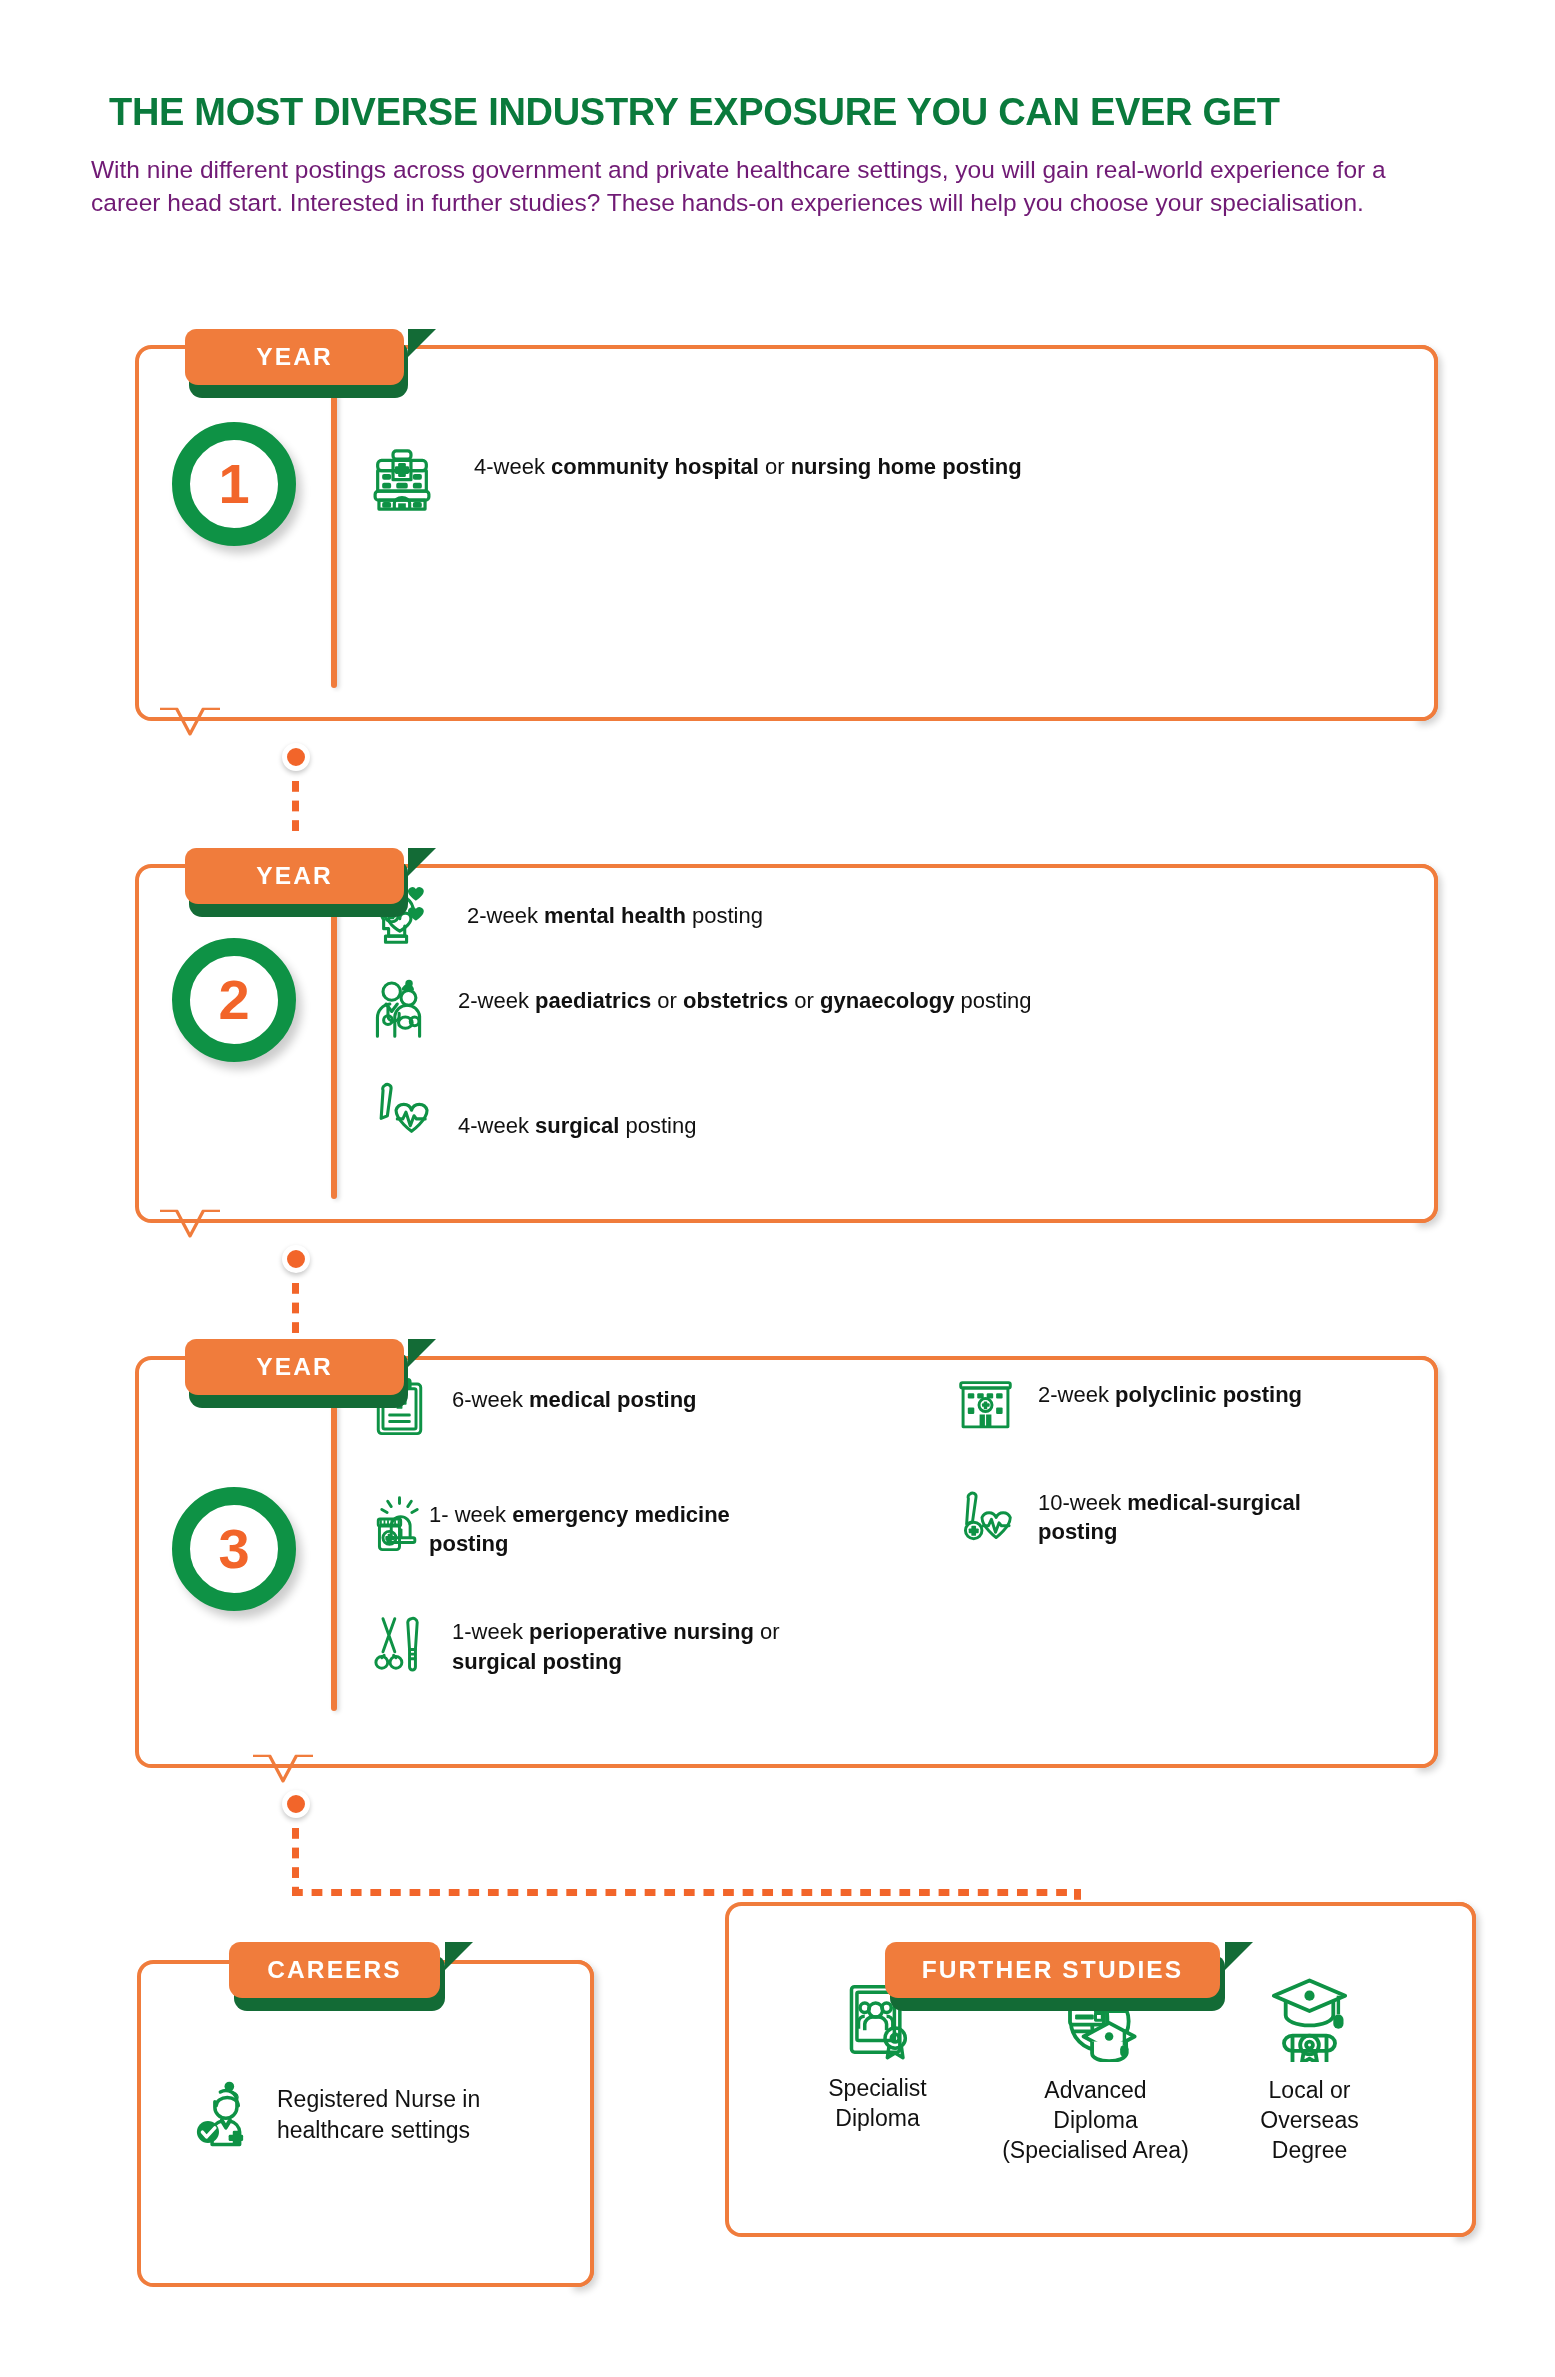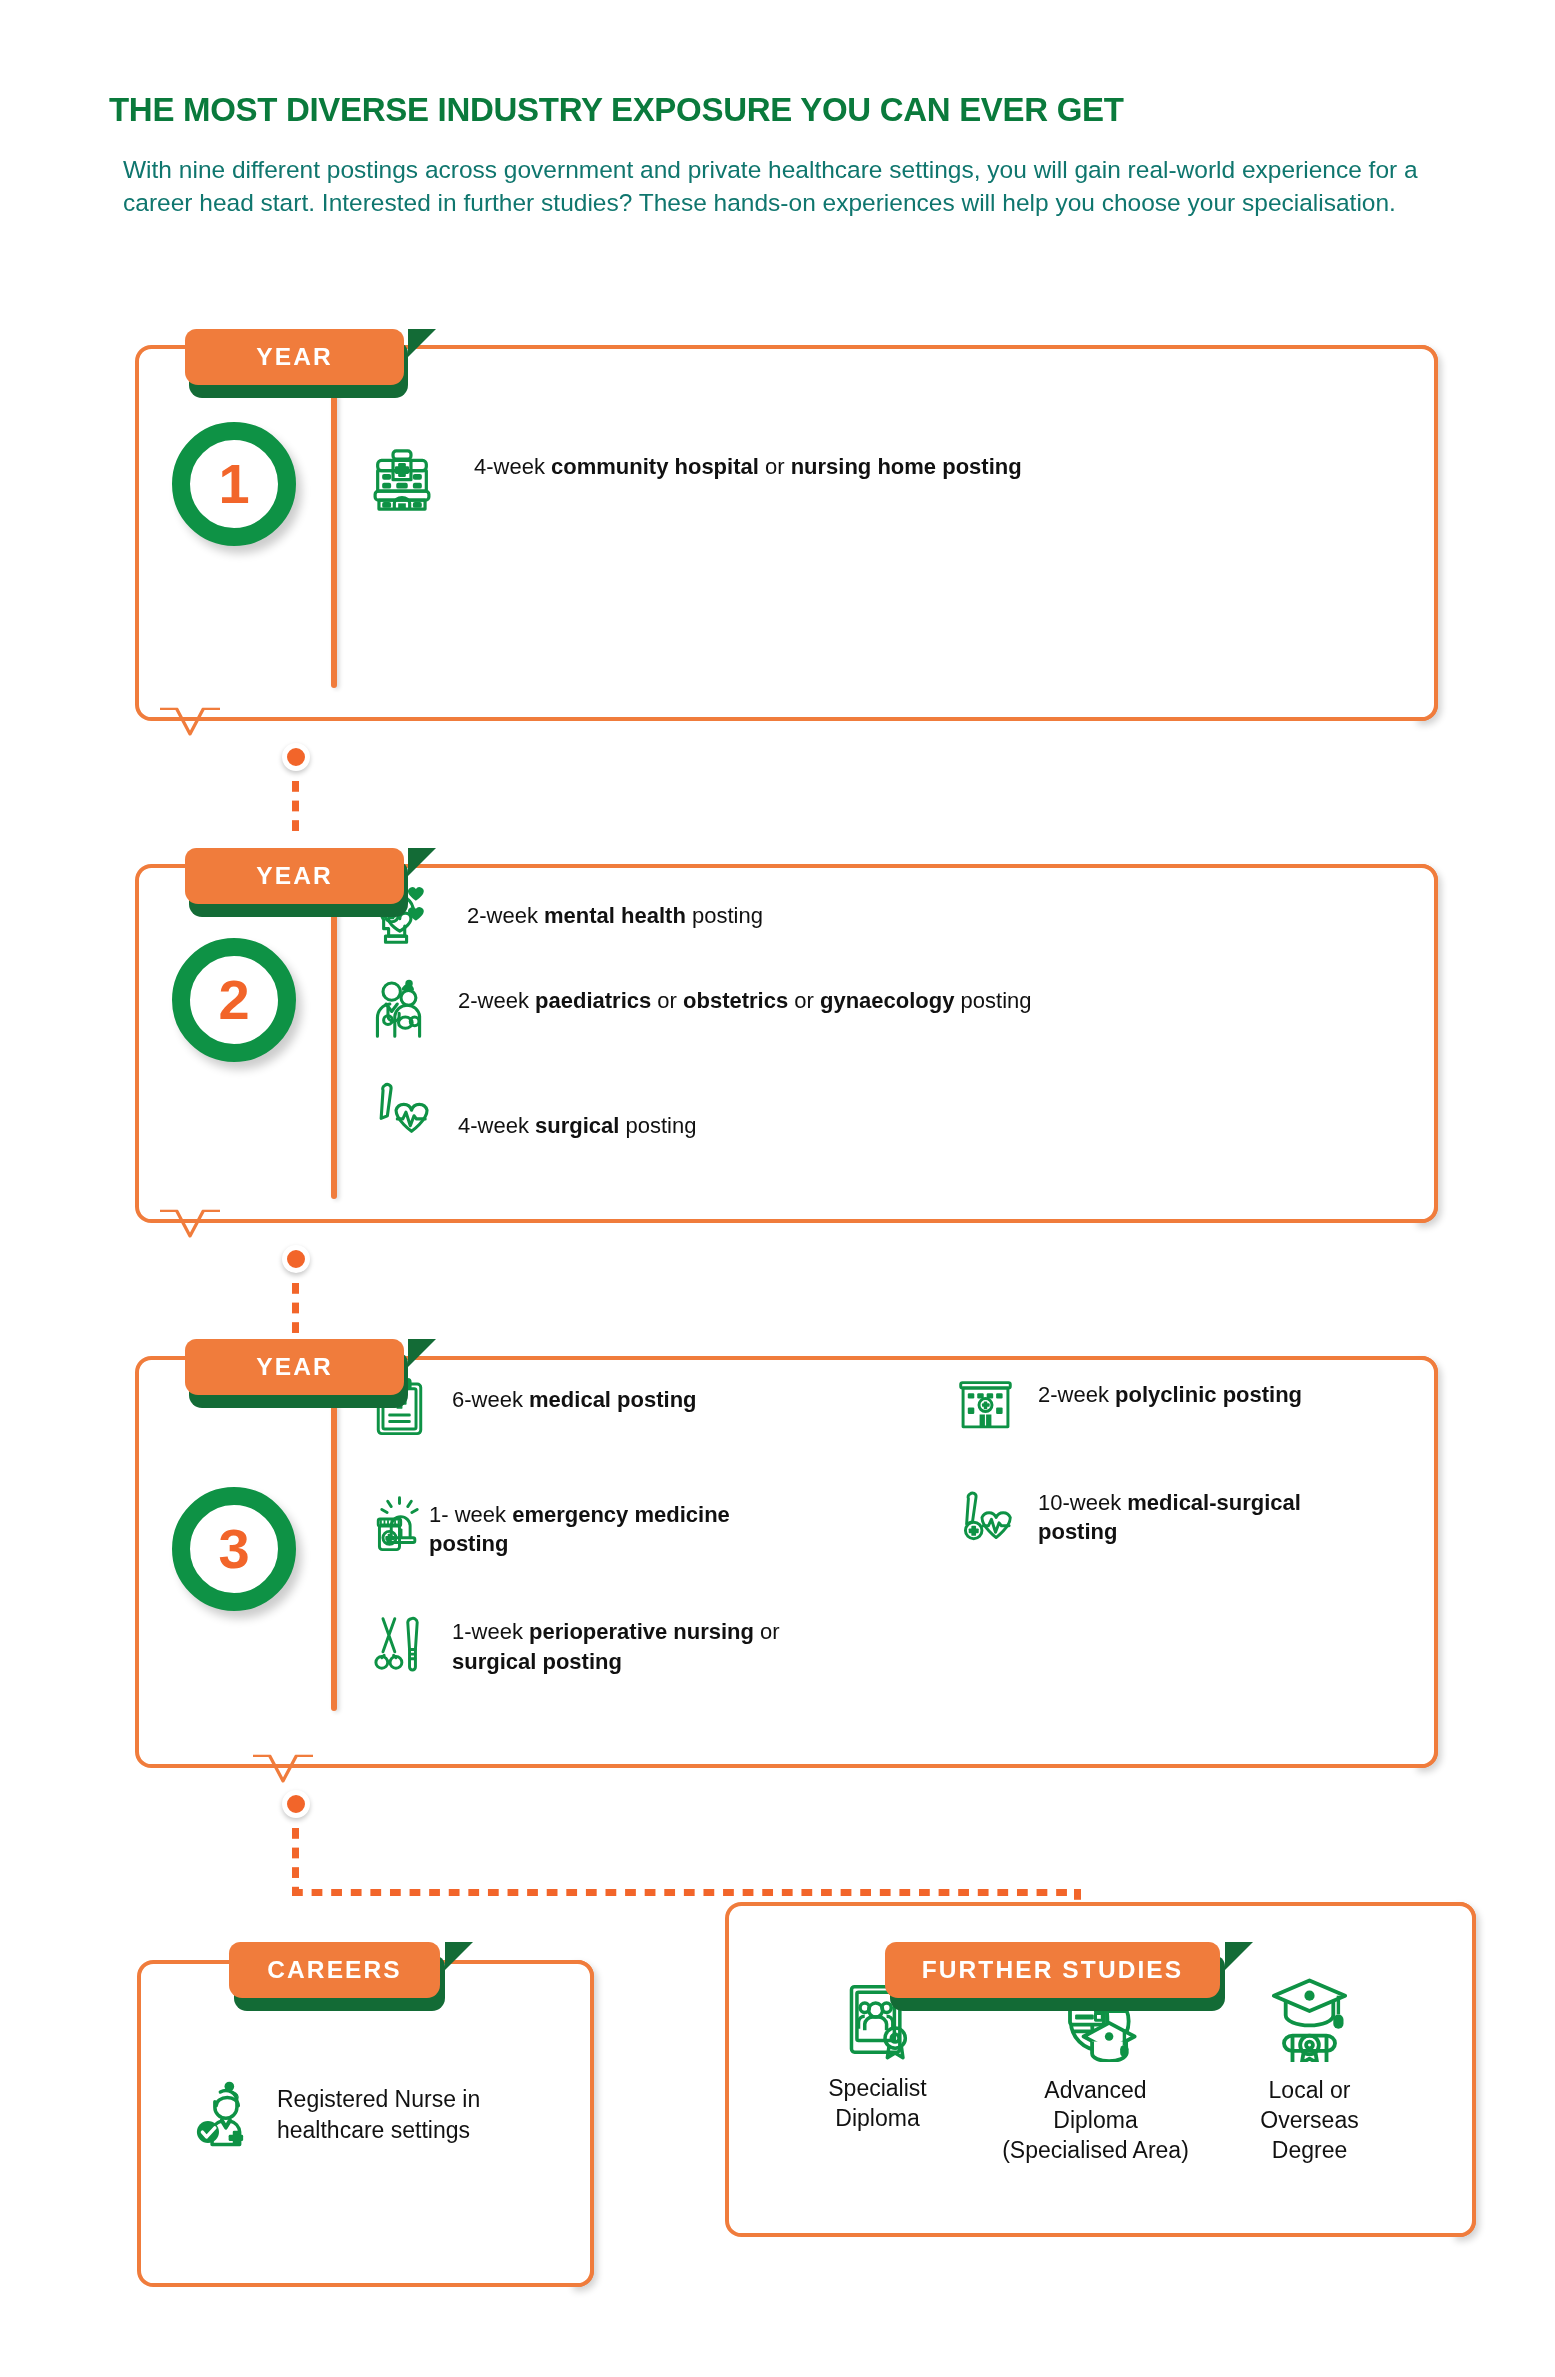--- a/index.html
+++ b/index.html
@@ -17,34 +17,34 @@
     background: #ffffff;
     overflow: hidden;
   }
 
   
   .heading {
     position: absolute;
     left: 109px;
     top: 91px;
     width: 1388px;
-    font-size: 33px;
+    font-size: 38px;
     font-weight: bold;
     letter-spacing: -0.3px;
     color: #0a7a3c;
     font-family: "Liberation Sans", sans-serif;
   }
   .intro {
     position: absolute;
-    left: 123px;
+    left: 91px;
     top: 154px;
     width: 1352px;
     font-size: 24.5px;
     line-height: 1.33;
-    color: #0f766e;
+    color: #701a75;
     font-family: "Liberation Sans", sans-serif;
   }
 
   
   .card {
     position: absolute;
     background: #ffffff;
   }
   .card-edge {               
     position: absolute;

